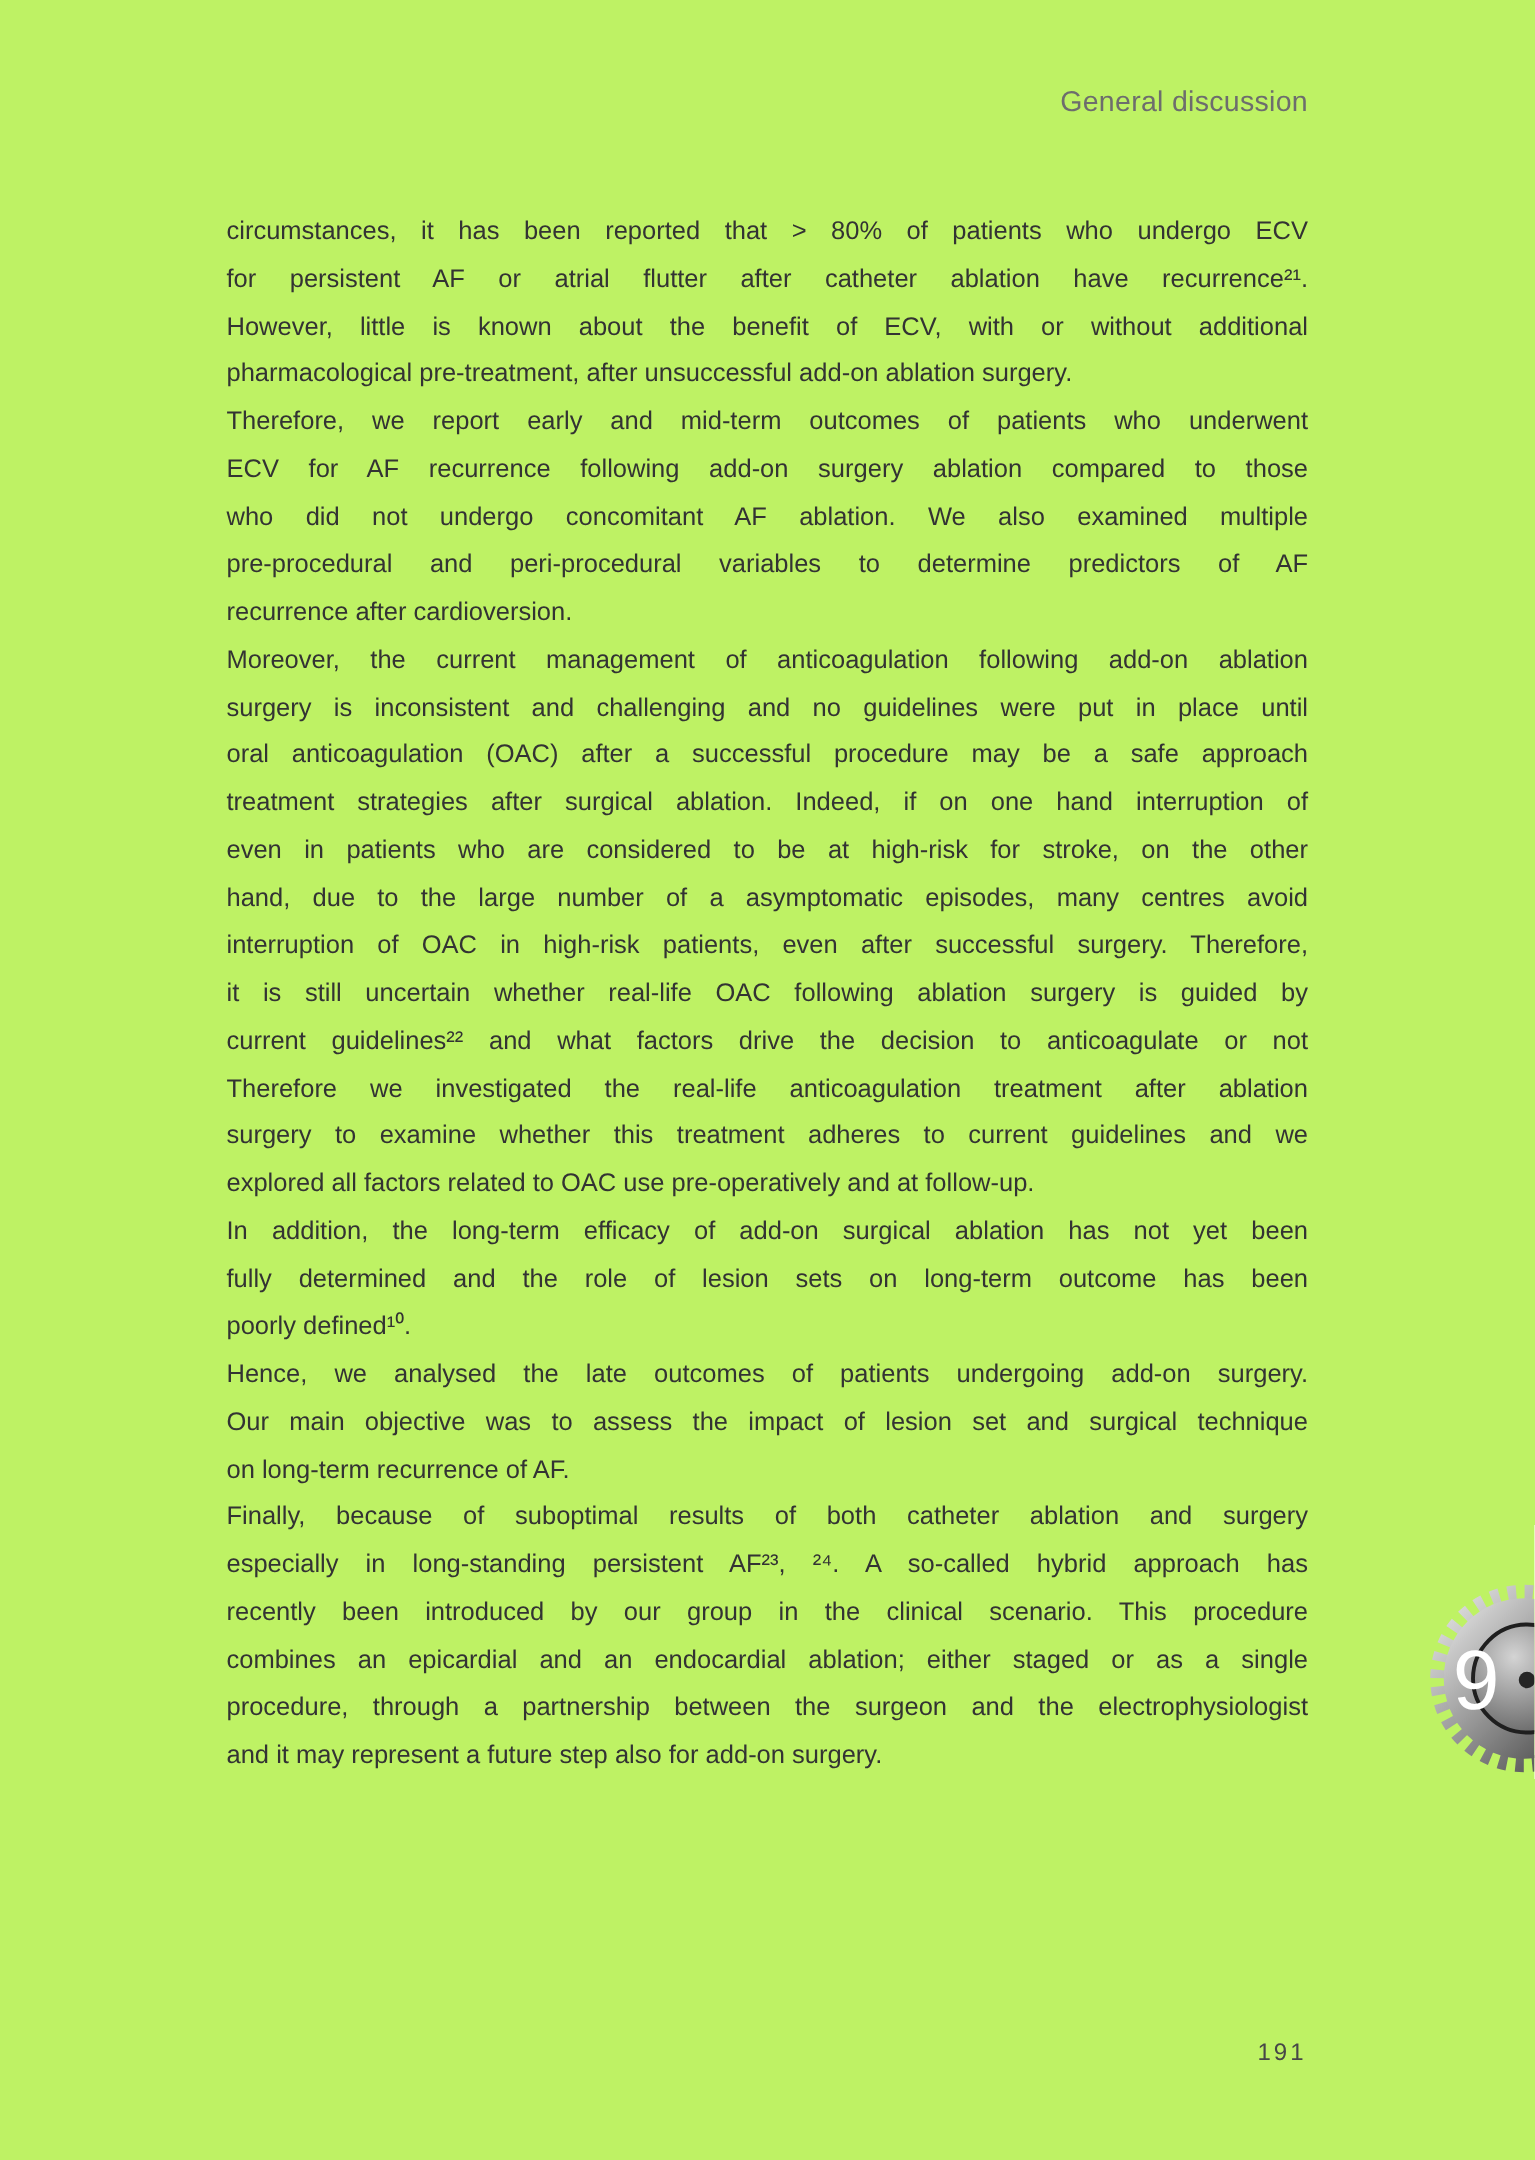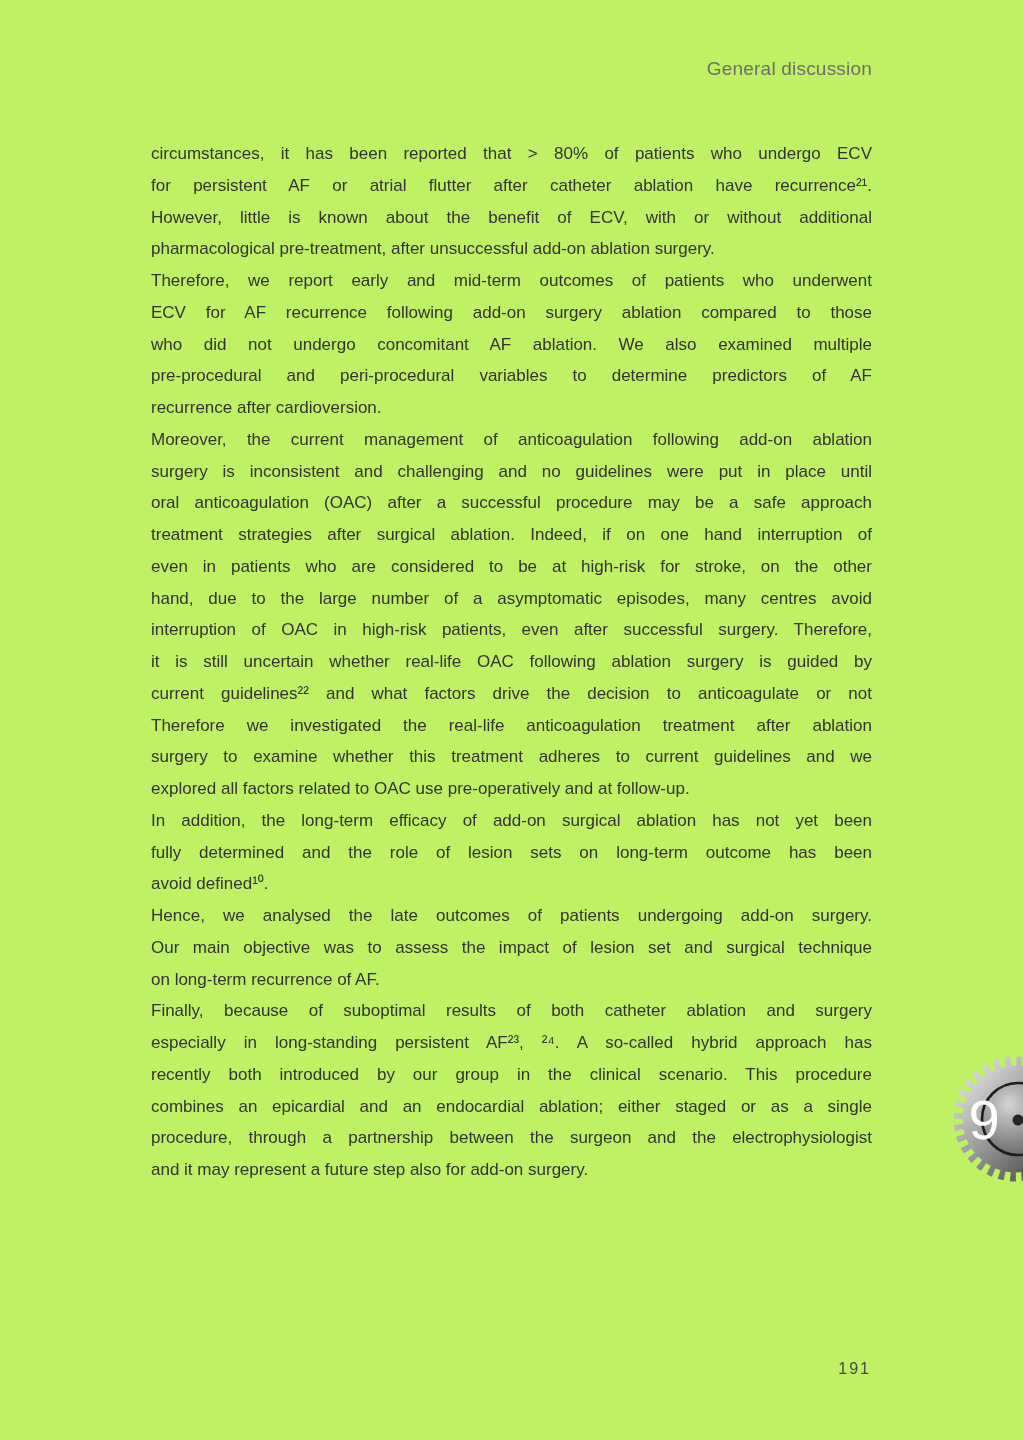--- a/index.html
+++ b/index.html
@@ -83,27 +83,27 @@
     <div class="ln">even in patients who are considered to be at high-risk for stroke, on the other</div>
     <div class="ln">hand, due to the large number of a asymptomatic episodes, many centres avoid</div>
     <div class="ln">interruption of OAC in high-risk patients, even after successful surgery. Therefore,</div>
     <div class="ln">it is still uncertain whether real-life OAC following ablation surgery is guided by</div>
     <div class="ln">current guidelines²² and what factors drive the decision to anticoagulate or not</div>
     <div class="ln">Therefore we investigated the real-life anticoagulation treatment after ablation</div>
     <div class="ln">surgery to examine whether this treatment adheres to current guidelines and we</div>
     <div class="ln e">explored all factors related to OAC use pre-operatively and at follow-up.</div>
     <div class="ln">In addition, the long-term efficacy of add-on surgical ablation has not yet been</div>
     <div class="ln">fully determined and the role of lesion sets on long-term outcome has been</div>
-    <div class="ln e">avoid defined¹⁰.</div>
+    <div class="ln e">poorly defined¹⁰.</div>
     <div class="ln">Hence, we analysed the late outcomes of patients undergoing add-on surgery.</div>
     <div class="ln">Our main objective was to assess the impact of lesion set and surgical technique</div>
     <div class="ln e">on long-term recurrence of AF.</div>
     <div class="ln">Finally, because of suboptimal results of both catheter ablation and surgery</div>
     <div class="ln">especially in long-standing persistent AF²³, ²⁴. A so-called hybrid approach has</div>
-    <div class="ln">recently both introduced by our group in the clinical scenario. This procedure</div>
+    <div class="ln">recently been introduced by our group in the clinical scenario. This procedure</div>
     <div class="ln">combines an epicardial and an endocardial ablation; either staged or as a single</div>
     <div class="ln">procedure, through a partnership between the surgeon and the electrophysiologist</div>
     <div class="ln e">and it may represent a future step also for add-on surgery.</div>
   </div>
 
   <div class="gear-wrap">
     <svg viewBox="0 0 140 140" width="140" height="140">
       <defs>
         <linearGradient id="gg" x1="0" y1="0" x2="1" y2="1">
           <stop offset="0" stop-color="#eaeaea"></stop>

